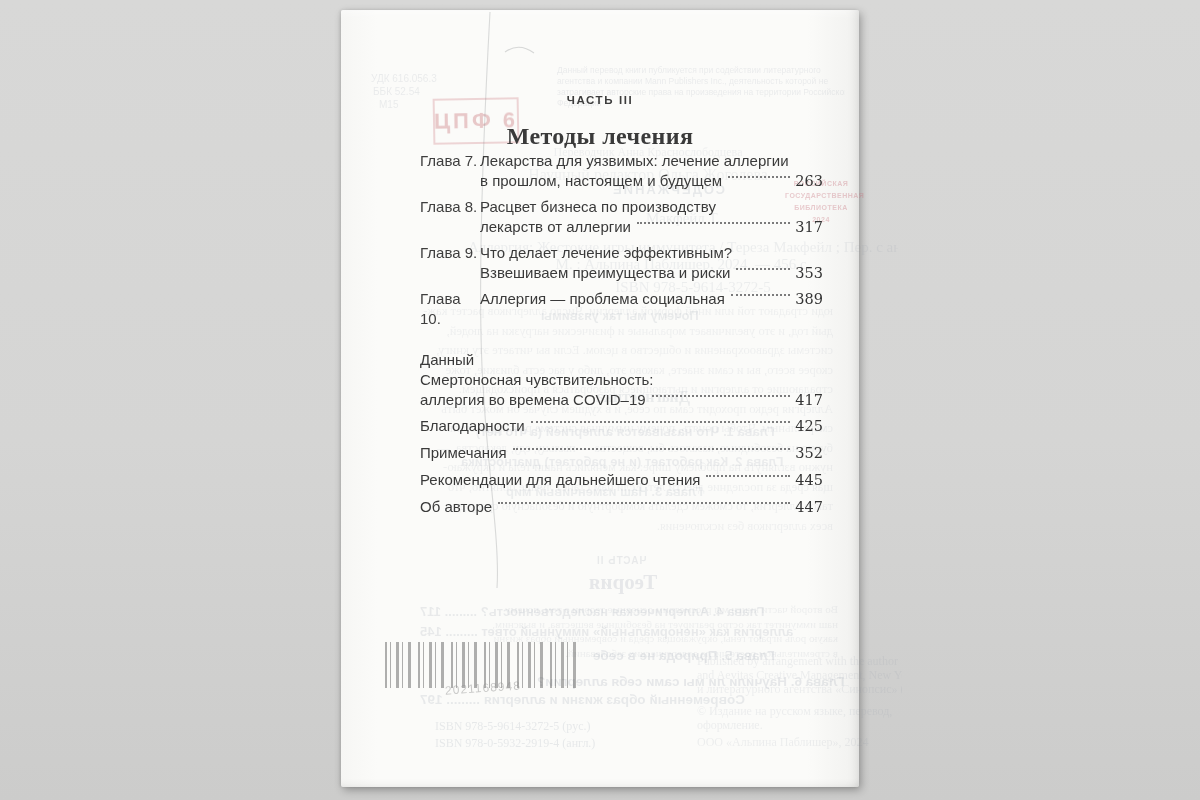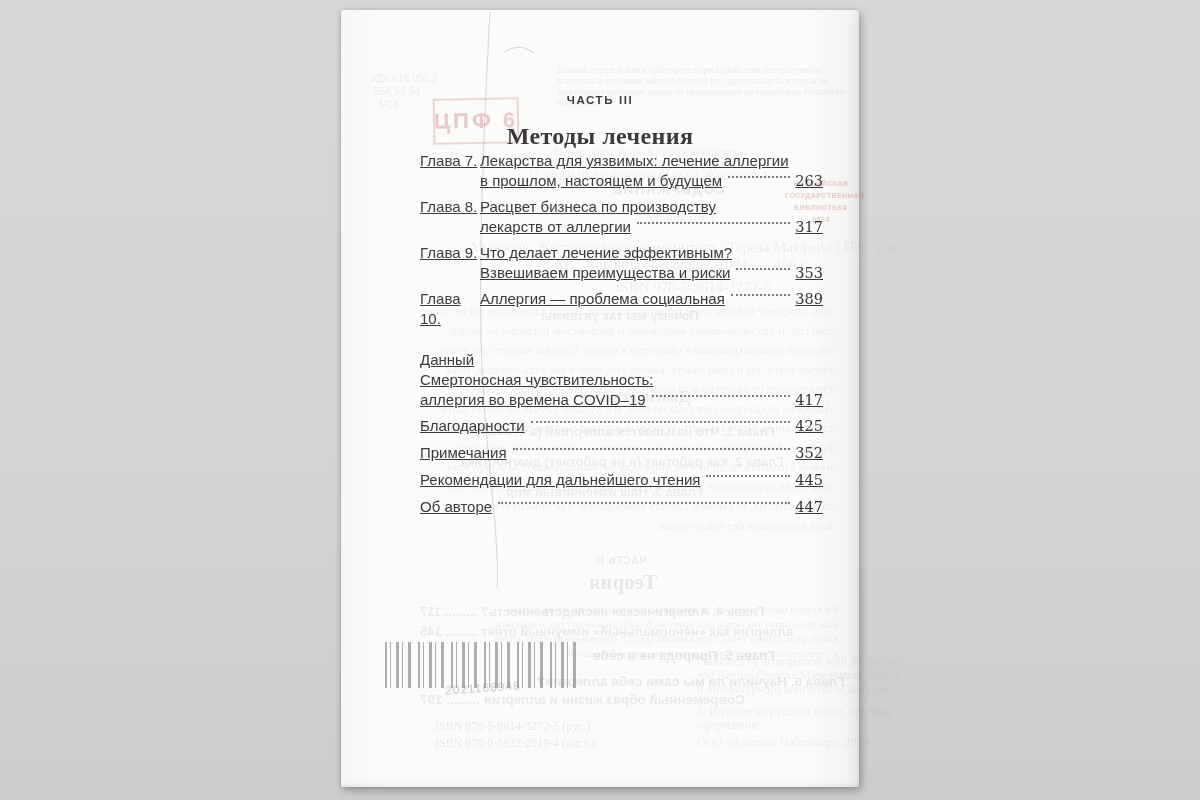--- a/index.html
+++ b/index.html
@@ -52,21 +52,21 @@
       #333 23px 26px, transparent 26px 33px);
   }
 
   
   #content{position:absolute;left:0;top:0;width:518px;height:594px;z-index:3;color:#3a3a3a;}
   #part-heading{position:absolute;left:0;top:84px;width:100%;text-align:center;}
   #part-label{font-size:11.5px;font-weight:bold;letter-spacing:1.6px;color:#3c3c3c;}
   #part-title{margin-top:17px;font-family:"Liberation Serif", serif;font-weight:bold;
               font-size:24px;letter-spacing:.4px;color:#3a3a3a;}
 
-  #toc{position:absolute;left:79px;top:141px;width:403px;font-size:15px;line-height:20px;color:#3a3a3a;text-decoration:underline;}
+  #toc{position:absolute;left:79px;top:141px;width:403px;font-size:15px;line-height:20px;color:#3a3a3a;}
   .entry{display:flex;margin-bottom:6px;}
   .lbl{flex:0 0 60px;color:#3e3e3e;}
   .ebody{flex:1 1 auto;min-width:0;}
   .row{display:flex;align-items:center;}
   .row .t{white-space:nowrap;}
   .dots{flex:1 1 auto;margin:0 5px 0 6px;border-bottom:2px dotted rgba(80,80,82,.75);
         transform:translateY(-4px);min-width:12px;}
   .pg{font-family:"DejaVu Serif", serif;font-size:14.5px;color:#333;}
   .gap-lg{margin-top:21px;}
   .simple{margin-bottom:7px;}

